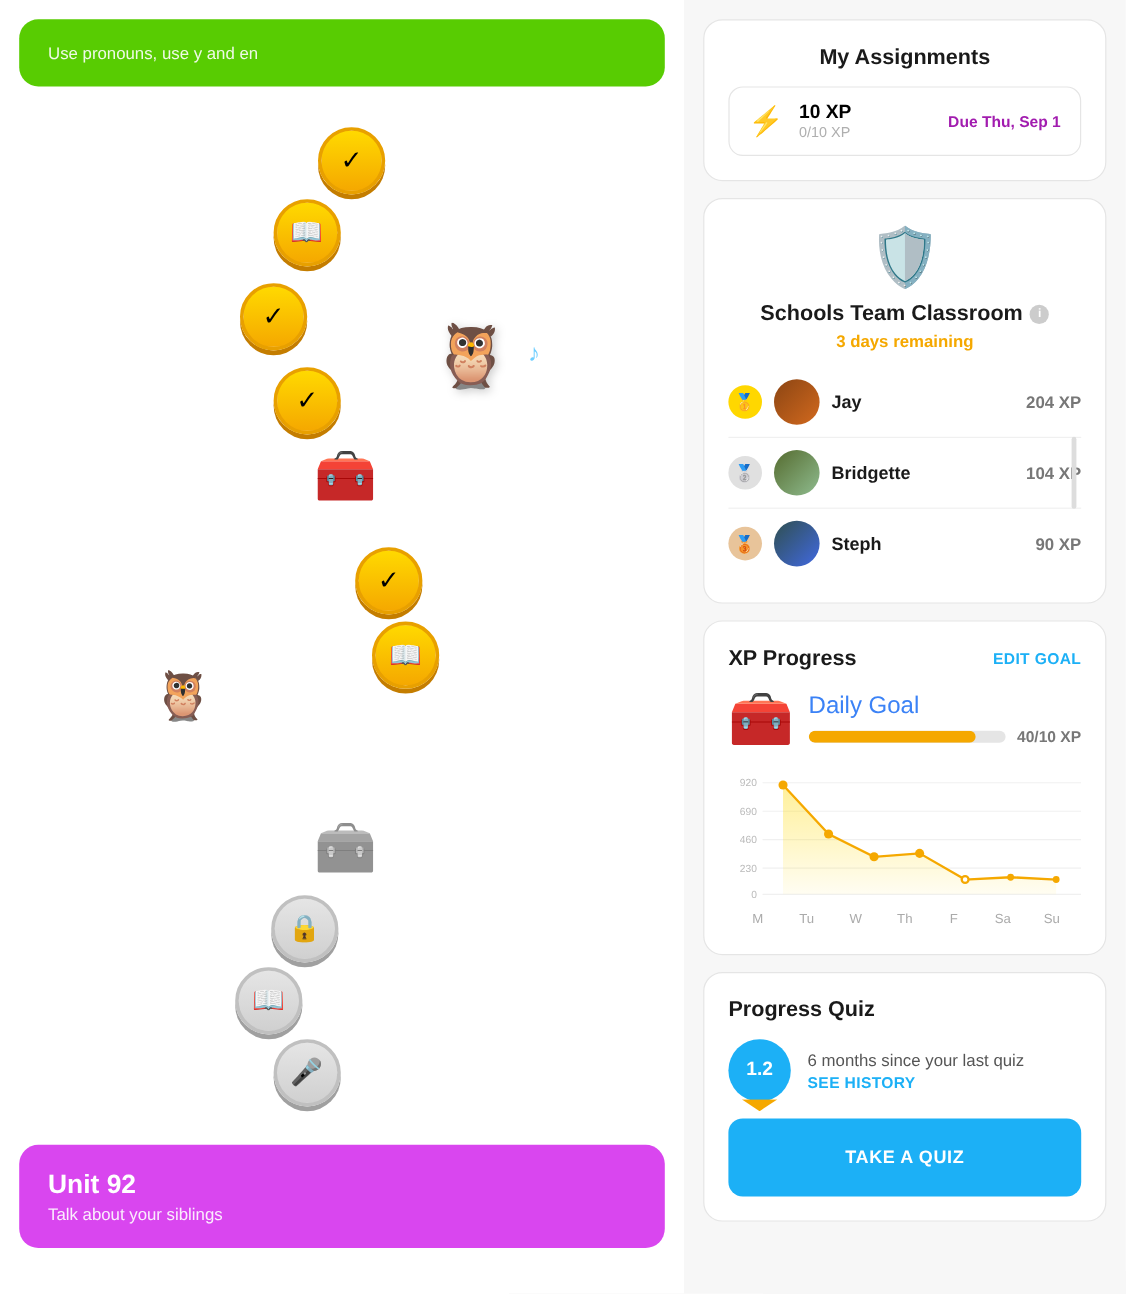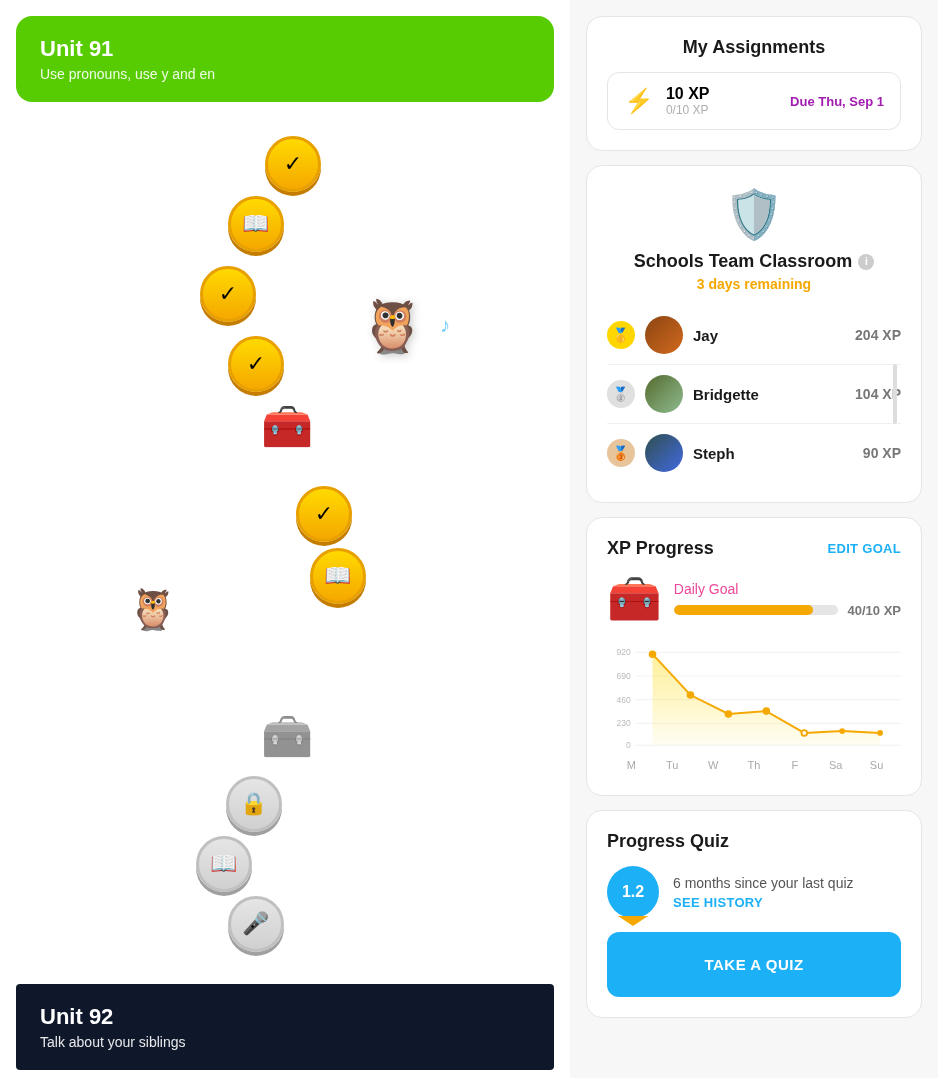--- a/index.html
+++ b/index.html
@@ -30,22 +30,22 @@
       font-size: 22px;
       font-weight: 800;
       margin-bottom: 4px;
     }
     .unit-header p {
       font-size: 14px;
       opacity: 0.9;
     }
 
     .unit-footer {
-      background: #0f172a;
-      border-radius: 4px;
+      background: #d946ef;
+      border-radius: 16px;
       margin: 16px;
       padding: 20px 24px;
       color: white;
     }
     .unit-footer h2 {
       font-size: 22px;
       font-weight: 800;
       margin-bottom: 4px;
     }
     .unit-footer p {
@@ -351,22 +351,22 @@
       gap: 12px;
       margin: 14px 0 10px;
     }
     .chest-icon-lg {
       font-size: 44px;
     }
     .goal-info {
       flex: 1;
     }
     .goal-label {
-      font-size: 14px;
-      color: #ec4899;
+      font-size: 20px;
+      color: #3b82f6;
       margin-bottom: 6px;
     }
     .goal-bar-wrap {
       display: flex;
       align-items: center;
       gap: 10px;
     }
     .goal-bar {
       flex: 1;
       height: 10px;
@@ -477,21 +477,20 @@
       cursor: pointer;
       text-transform: uppercase;
     }
   </style>
 </head>
 <body>
 
 <div class="left-panel">
 
   <div class="unit-header">
-    <h2>Unit 91</h2>
     <p>Use pronouns, use y and en</p>
   </div>
 
   <div class="path-container">
 
     <div class="path-node node-gold" style="left:265px;top:18px;">✓</div>
     <div class="path-node node-gold" style="left:228px;top:78px;">📖</div>
     <div class="path-node node-gold" style="left:200px;top:148px;">✓</div>
 
     <div class="owl-mascot" style="left:360px;top:178px;">🦉</div>

